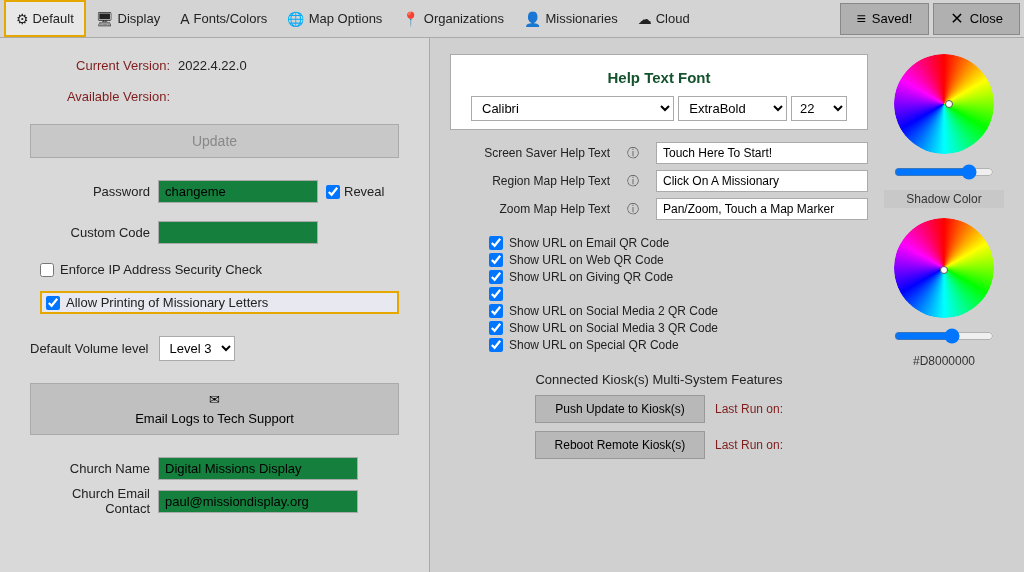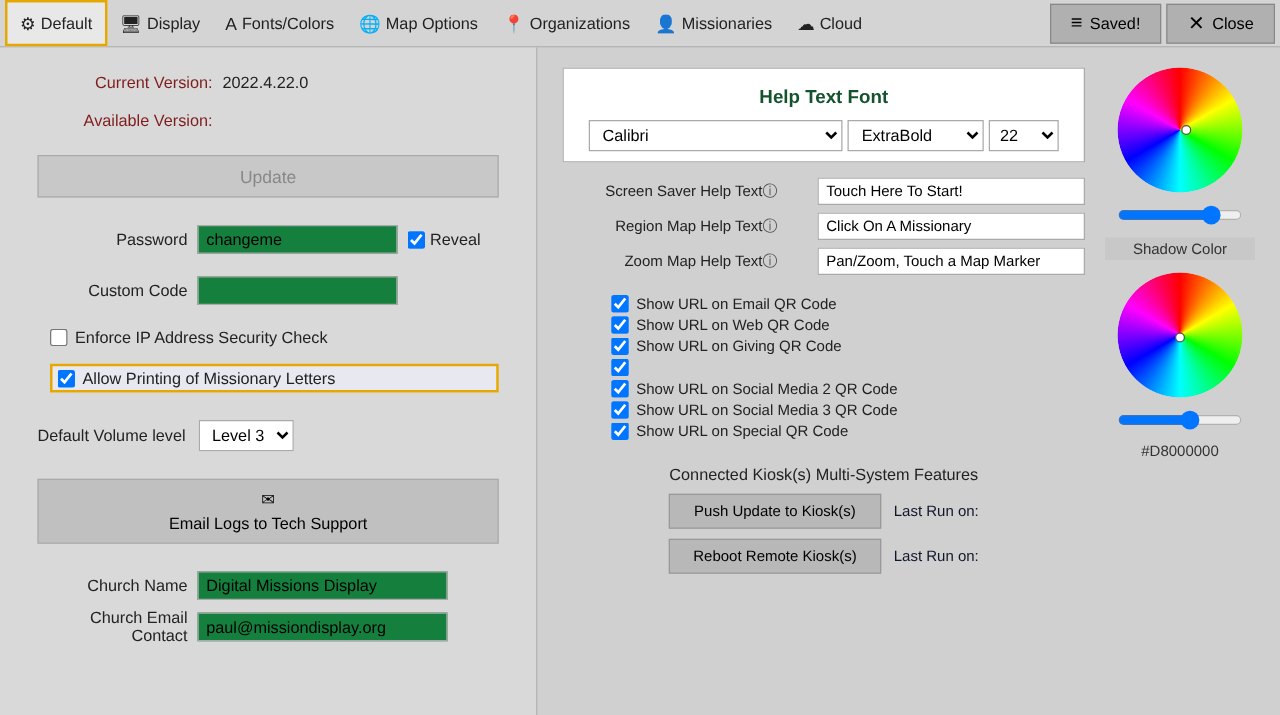--- a/index.html
+++ b/index.html
@@ -218,34 +218,33 @@
     }
     .help-text-rows {
       display: flex;
       flex-direction: column;
       gap: 6px;
       width: 100%;
     }
     .help-text-row {
       display: flex;
       align-items: center;
-      gap: 0;
+      gap: 17px;
     }
     .help-text-row-label {
       width: 160px;
       text-align: right;
       font-size: 12px;
     }
     .help-text-row-input {
       flex: 1;
       border: 1px solid #aaa;
       background: white;
       padding: 3px 6px;
       font-size: 12px;
-      margin-left: 32px;
     }
     .info-icon {
       color: #555;
       font-size: 12px;
       cursor: default;
     }
     .qr-checkboxes {
       display: flex;
       flex-direction: column;
       gap: 3px;
@@ -279,21 +278,21 @@
       background: #b8b8b8;
       border: 1px solid #999;
       padding: 6px 16px;
       font-size: 12px;
       cursor: pointer;
       width: 170px;
       text-align: center;
     }
     .kiosk-last {
       font-size: 12px;
-      color: #0f172a;
+      color: #7f1d1d;
     }
     
     .color-panel {
       width: 120px;
       display: flex;
       flex-direction: column;
       align-items: center;
       gap: 6px;
     }
     .color-wheel {

